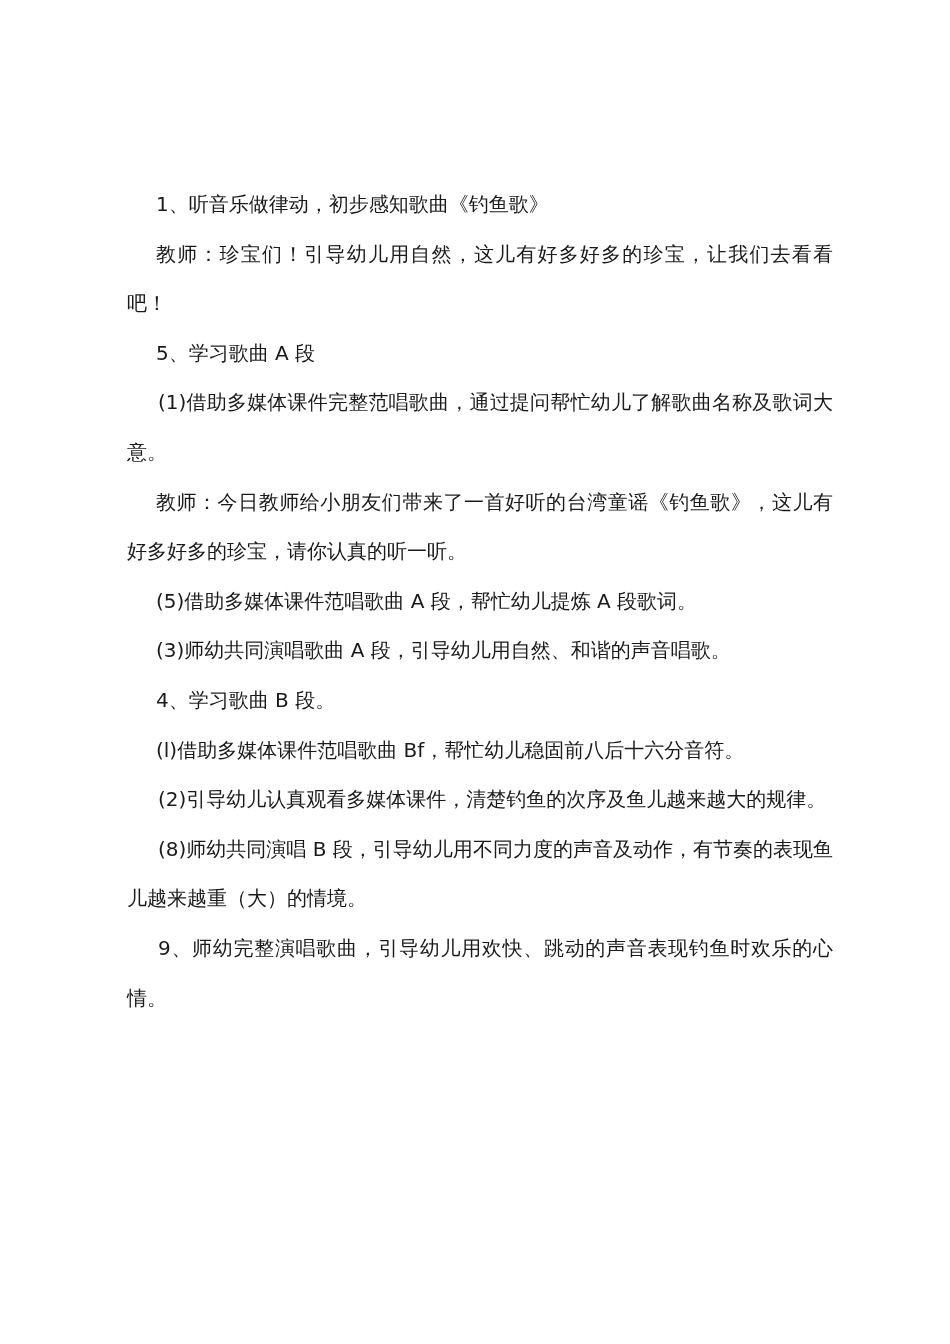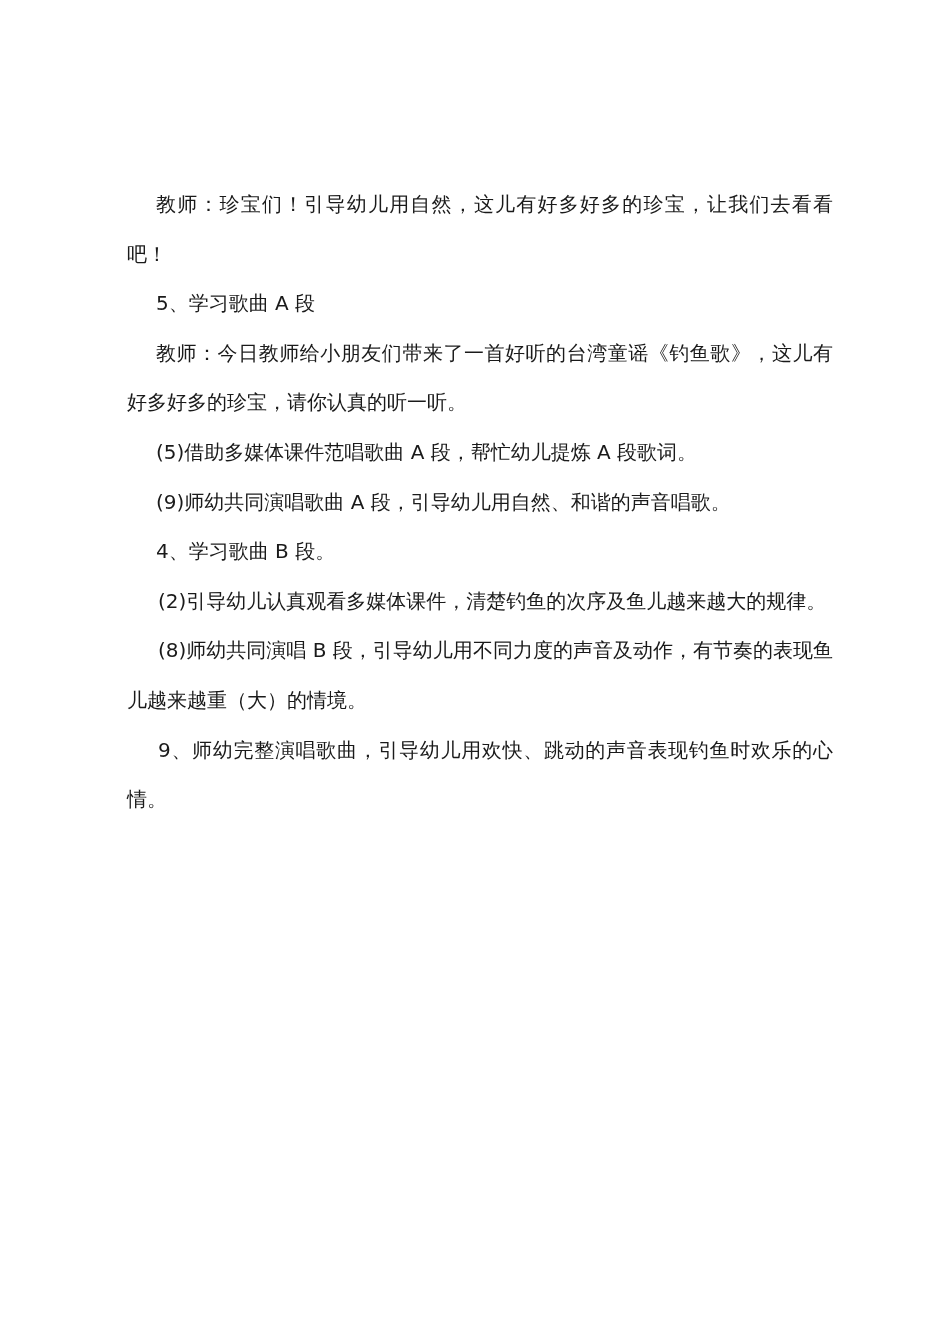--- a/index.html
+++ b/index.html
@@ -19,22 +19,25 @@
       white-space: pre-wrap;
       word-break: break-all;
     }
     .indent { text-indent: 29px; }
     .indent2 { text-indent: 31px; }
   </style>
 </head>
 <body>
 
 <div class="page">
+  <p class="para indent">1、听音乐做律动，初步感知歌曲《钓鱼歌》</p>
   <p class="para indent">教师：珍宝们！引导幼儿用自然，这儿有好多好多的珍宝，让我们去看看吧！</p>
   <p class="para indent">5、学习歌曲 A 段</p>
+  <p class="para indent2">(1)借助多媒体课件完整范唱歌曲，通过提问帮忙幼儿了解歌曲名称及歌词大意。</p>
   <p class="para indent">教师：今日教师给小朋友们带来了一首好听的台湾童谣《钓鱼歌》，这儿有好多好多的珍宝，请你认真的听一听。</p>
   <p class="para indent">(5)借助多媒体课件范唱歌曲 A 段，帮忙幼儿提炼 A 段歌词。</p>
-  <p class="para indent">(9)师幼共同演唱歌曲 A 段，引导幼儿用自然、和谐的声音唱歌。</p>
+  <p class="para indent">(3)师幼共同演唱歌曲 A 段，引导幼儿用自然、和谐的声音唱歌。</p>
   <p class="para indent">4、学习歌曲 B 段。</p>
+  <p class="para indent">(l)借助多媒体课件范唱歌曲 Bf，帮忙幼儿稳固前八后十六分音符。</p>
   <p class="para indent2">(2)引导幼儿认真观看多媒体课件，清楚钓鱼的次序及鱼儿越来越大的规律。</p>
   <p class="para indent2">(8)师幼共同演唱 B 段，引导幼儿用不同力度的声音及动作，有节奏的表现鱼儿越来越重（大）的情境。</p>
   <p class="para indent2">9、师幼完整演唱歌曲，引导幼儿用欢快、跳动的声音表现钓鱼时欢乐的心情。</p>
 </div>
 
 </body></html>

